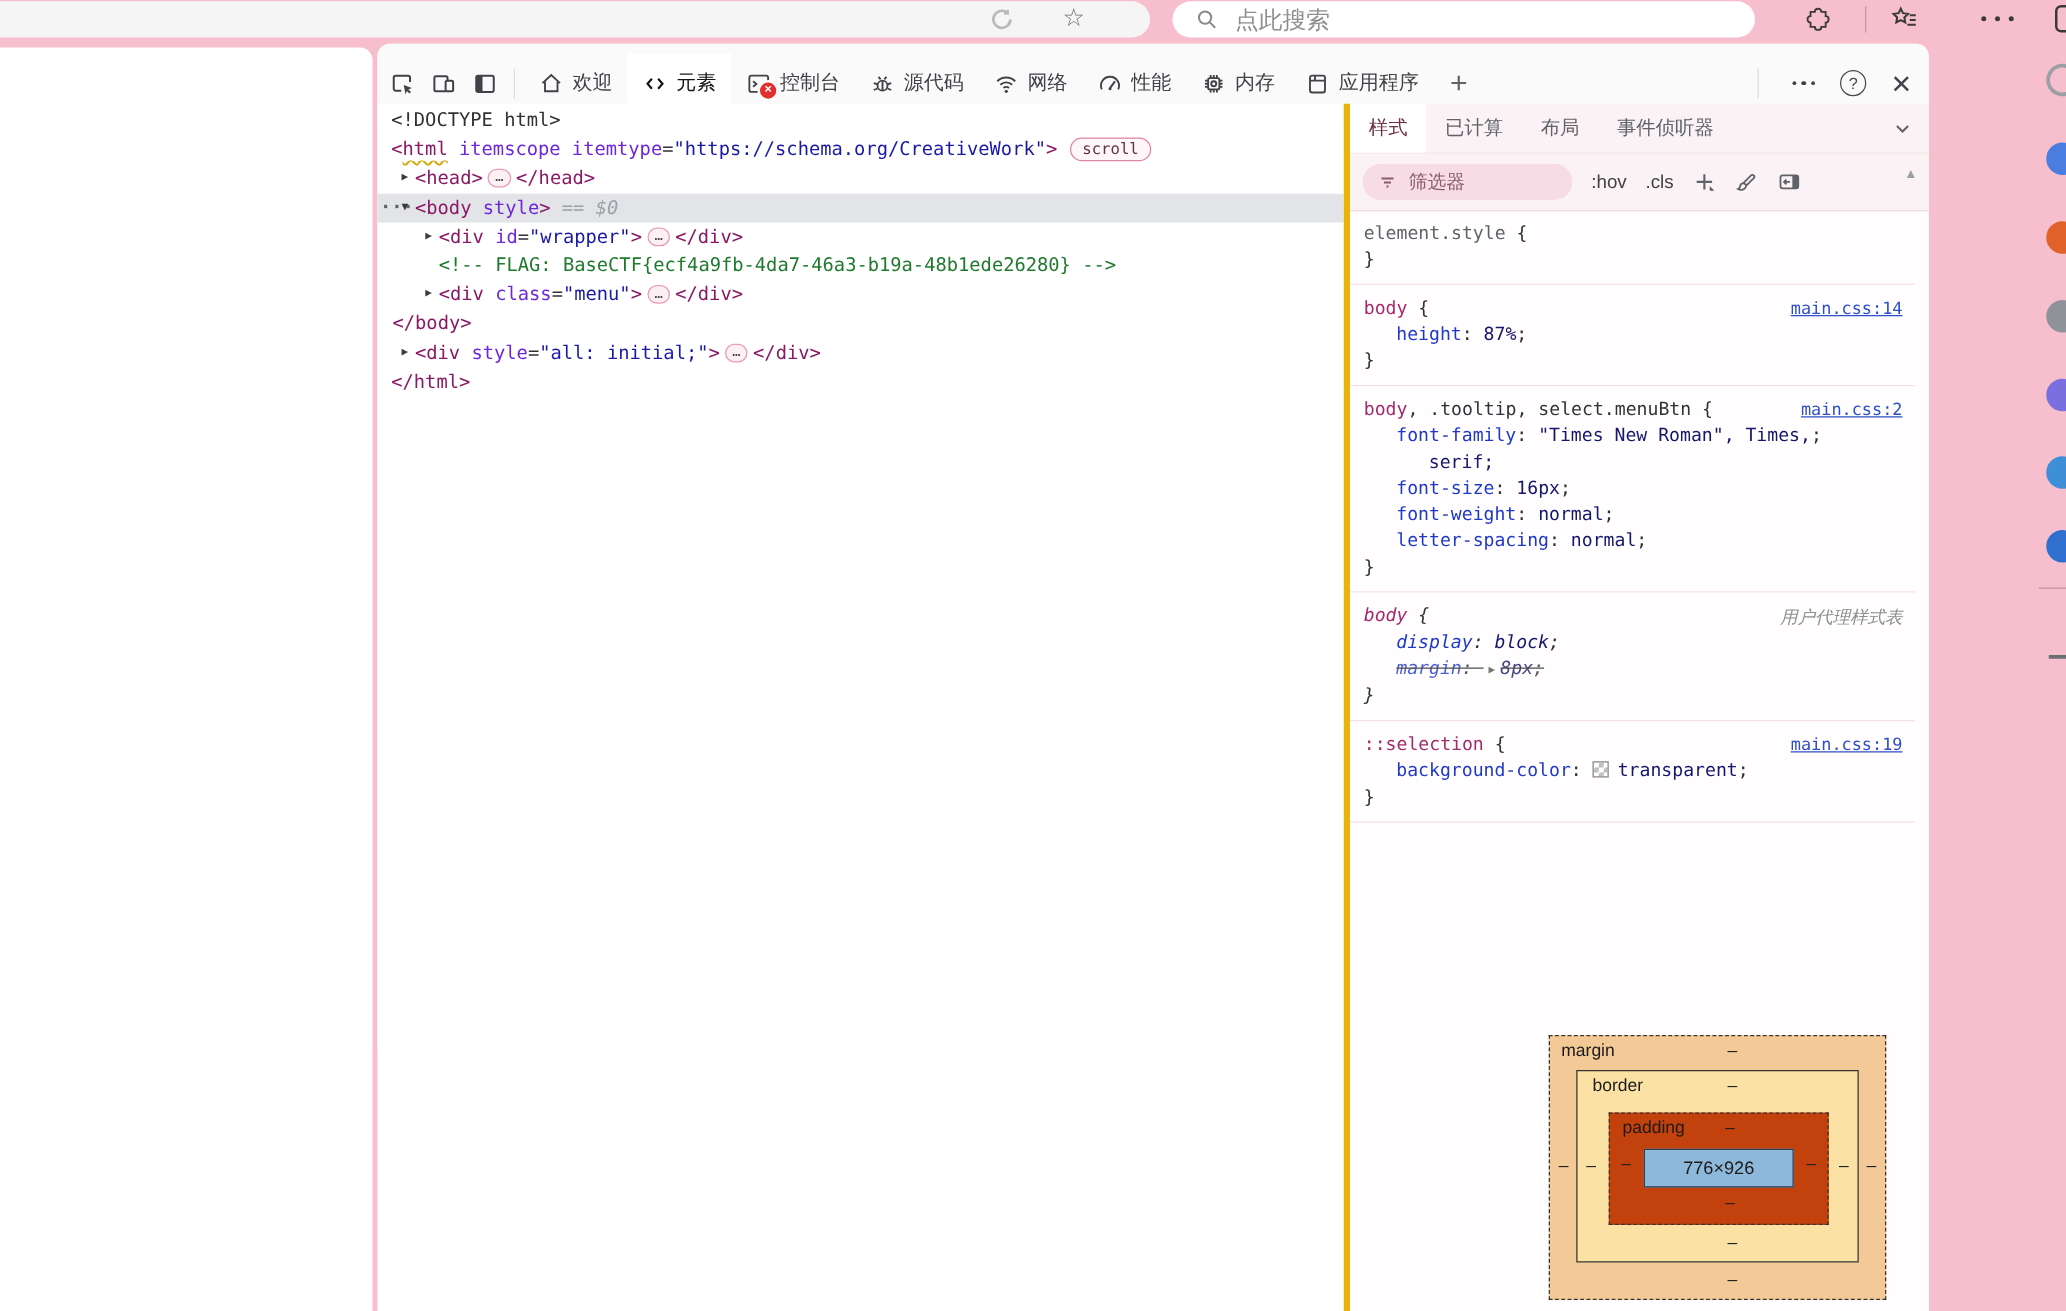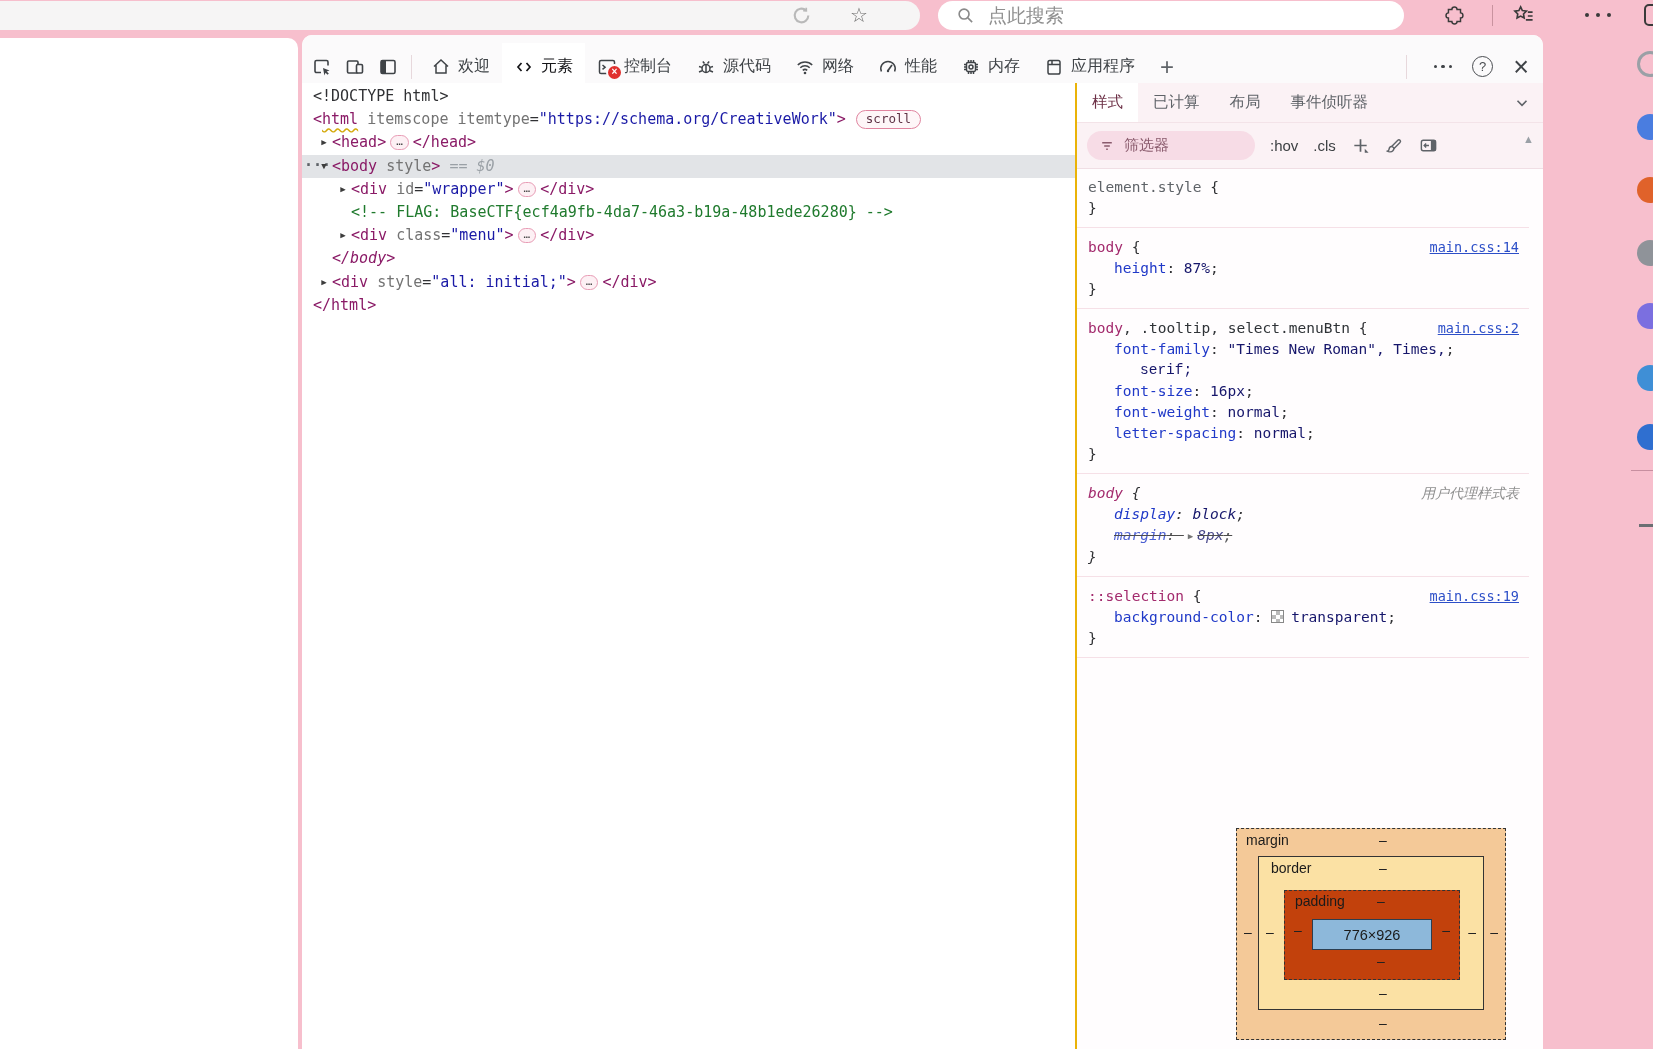--- a/index.html
+++ b/index.html
@@ -44,30 +44,30 @@
            font-size:13px;line-height:19px;text-align:center;}
   .dt-close{font-size:27px;color:#3f4347;line-height:20px;}
 
   
   .dom-pane{position:absolute;left:0;top:48px;width:773px;height:756px;background:#fff;
             font-family:"DejaVu Sans Mono","Liberation Mono",monospace;font-size:15px;}
   .t-line{position:absolute;left:0;width:100%;height:23px;line-height:23px;white-space:pre;box-sizing:border-box;}
   .t-line.selected{background:#e2e4e7;}
   .t-arrow{position:absolute;top:0;width:12px;text-align:center;font-size:9px;color:#3c3c3c;line-height:23px;}
   .t-gutter{position:absolute;left:2px;top:-1px;color:#5f6368;font-size:15px;font-weight:bold;letter-spacing:0;}
-  .c-tag{color:#8a1a66;} .c-attr{color:#737373;} .c-val{color:#1a1aa6;} .c-plain{color:#303134;}
+  .c-tag{color:#8a1a66;} .c-attr{color:#6d28d9;} .c-val{color:#1a1aa6;} .c-plain{color:#303134;}
   .c-comm{color:#1f7a2d;} .c-eq{color:#9aa0a6;} .c-dollar{color:#9aa0a6;font-style:italic;}
   .u-wavy{text-decoration:underline;text-decoration-style:wavy;text-decoration-color:#d4a90b;text-underline-offset:3px;}
   .ellipsis{display:inline-block;margin:0 4px;padding:0 5px;border:1px solid #e89cb5;border-radius:8px;background:#fdf0f4;
             color:#444;font-size:11px;line-height:11px;height:13px;vertical-align:2px;}
   .scroll-badge{display:inline-block;margin-left:10px;padding:0 9px;border:1px solid #e0849f;border-radius:10px;background:#fef6f8;
             color:#5f3346;font-size:12.5px;line-height:16px;height:17px;vertical-align:1px;}
 
   
-  .styles-pane{position:absolute;left:773px;top:48px;width:468px;height:966px;border-left:2px solid #eab308;
+  .styles-pane{position:absolute;left:773px;top:48px;width:468px;height:966px;border-left:5px solid #eab308;
                background:#fffdfe;box-sizing:border-box;}
   .sp-tabs{height:39px;background:#fbf2f5;display:flex;align-items:stretch;border-bottom:1px solid #f3e3e8;}
   .sp-tab{display:flex;align-items:center;padding:0 15px;font-size:15.5px;color:#5f6368;}
   .sp-tab.active{background:#fff;color:#6d3147;}
   .sp-chevron{margin-left:auto;align-self:center;width:18px;height:18px;color:#5f6368;margin-right:12px;}
   .sp-filter{height:45px;background:#fbf2f5;display:flex;align-items:center;gap:15px;padding:0 10px;border-bottom:1px solid #f0dee4;}
   .filter-pill{width:168px;height:29px;border-radius:15px;background:#f7dce6;display:flex;align-items:center;gap:9px;
                padding-left:12px;box-sizing:border-box;color:#8a5b6d;font-size:15px;flex:none;}
   .filter-pill svg{width:16px;height:16px;color:#8a5b6d;}
   .sp-toggle{font-size:15px;color:#3c4043;}
@@ -76,21 +76,21 @@
 
   .sp-rules{position:absolute;left:0;top:85px;width:452px;font-family:"DejaVu Sans Mono","Liberation Mono",monospace;
             font-size:14.5px;color:#222;}
   .rule{padding:9px 10px 8px 11px;border-bottom:1px solid #f6e0e7;line-height:21px;}
   .rule.ua{font-style:italic;}
   .sel-line{white-space:pre-wrap;}
   .c-sel{color:#a32a6d;} .c-selplain{color:#2f3337;} .c-selgray{color:#5f6368;}
   .css-link{float:right;color:#2d4fc8;text-decoration:underline;font-size:13.5px;margin-left:8px;}
   .css-origin{float:right;color:#8e8e8e;font-style:italic;font-family:"Liberation Sans","DejaVu Sans",sans-serif;font-size:14px;}
   .prop{padding-left:26px;white-space:pre-wrap;}
-  .prop.cont{padding-left:52px;font-family:Liberation Mono, monospace;}
+  .prop.cont{padding-left:52px;}
   .pname{color:#2039c8;} .pval{color:#16166b;}
   .exp-arrow{display:inline-block;font-size:9px;color:#555;margin:0 4px;vertical-align:1px;}
   .struck{text-decoration:line-through;opacity:.8;}
   .swatch{display:inline-block;width:11px;height:11px;border:1px solid #888;margin-right:7px;vertical-align:-1px;
           background-image:linear-gradient(45deg,#bbb 25%,transparent 25%,transparent 75%,#bbb 75%),
                            linear-gradient(45deg,#bbb 25%,#fff 25%,#fff 75%,#bbb 75%);
           background-size:8px 8px;background-position:0 0,4px 4px;}
   .sp-header{background:#f3ecef;border-bottom:1px solid #eadfe3;padding:6px 12px;color:#5d6166;font-size:14.5px;
              font-family:"Liberation Sans","DejaVu Sans",sans-serif;}
 
@@ -269,21 +269,21 @@
     </div>
 
     <div class="dom-pane" id="domPane">
         <div class="t-line" style="top: 2px; padding-left: 11px;"><span class="c-plain">&lt;!DOCTYPE html&gt;</span></div>
         <div class="t-line" style="top: 25.2px; padding-left: 11px;"><span class="c-tag">&lt;</span><span class="c-tag u-wavy">html</span><span class="c-attr"> itemscope</span><span class="c-attr"> itemtype</span><span class="c-plain">=</span><span class="c-val">"https://schema.org/CreativeWork"</span><span class="c-tag">&gt;</span><span class="scroll-badge">scroll</span></div>
         <div class="t-line" style="top: 48.4px; padding-left: 30px;"><span class="t-arrow" style="left: 16px;">▶</span><span class="c-tag">&lt;head&gt;</span><span class="ellipsis">…</span><span class="c-tag">&lt;/head&gt;</span></div>
         <div class="t-line selected" style="top: 71.6px; padding-left: 30px;"><span class="t-gutter">···</span><span class="t-arrow" style="left: 16px;">▼</span><span class="c-tag">&lt;body</span><span class="c-attr"> style</span><span class="c-tag">&gt;</span><span class="c-eq"> == </span><span class="c-dollar">$0</span></div>
         <div class="t-line" style="top: 94.8px; padding-left: 49px;"><span class="t-arrow" style="left: 35px;">▶</span><span class="c-tag">&lt;div</span><span class="c-attr"> id</span><span class="c-plain">=</span><span class="c-val">"wrapper"</span><span class="c-tag">&gt;</span><span class="ellipsis">…</span><span class="c-tag">&lt;/div&gt;</span></div>
         <div class="t-line" style="top: 118px; padding-left: 49px;"><span class="c-comm">&lt;!-- FLAG: BaseCTF{ecf4a9fb-4da7-46a3-b19a-48b1ede26280} --&gt;</span></div>
         <div class="t-line" style="top: 141.2px; padding-left: 49px;"><span class="t-arrow" style="left: 35px;">▶</span><span class="c-tag">&lt;div</span><span class="c-attr"> class</span><span class="c-plain">=</span><span class="c-val">"menu"</span><span class="c-tag">&gt;</span><span class="ellipsis">…</span><span class="c-tag">&lt;/div&gt;</span></div>
-        <div class="t-line" style="top: 164.4px; padding-left: 30px; font-style: italic;"><span class="c-tag">&lt;/body&gt;</span></div>
+        <div class="t-line" style="top: 164.4px; padding-left: 12px;"><span class="c-tag">&lt;/body&gt;</span></div>
         <div class="t-line" style="top: 187.6px; padding-left: 30px;"><span class="t-arrow" style="left: 16px;">▶</span><span class="c-tag">&lt;div</span><span class="c-attr"> style</span><span class="c-plain">=</span><span class="c-val">"all: initial;"</span><span class="c-tag">&gt;</span><span class="ellipsis">…</span><span class="c-tag">&lt;/div&gt;</span></div>
         <div class="t-line" style="top: 210.8px; padding-left: 11px;"><span class="c-tag">&lt;/html&gt;</span></div>
       </div>
 
     <div class="styles-pane">
       <div class="sp-tabs" id="spTabs">
           <span class="sp-tab active">样式</span>
           <span class="sp-tab">已计算</span>
           <span class="sp-tab">布局</span>
           <span class="sp-tab">事件侦听器</span>

